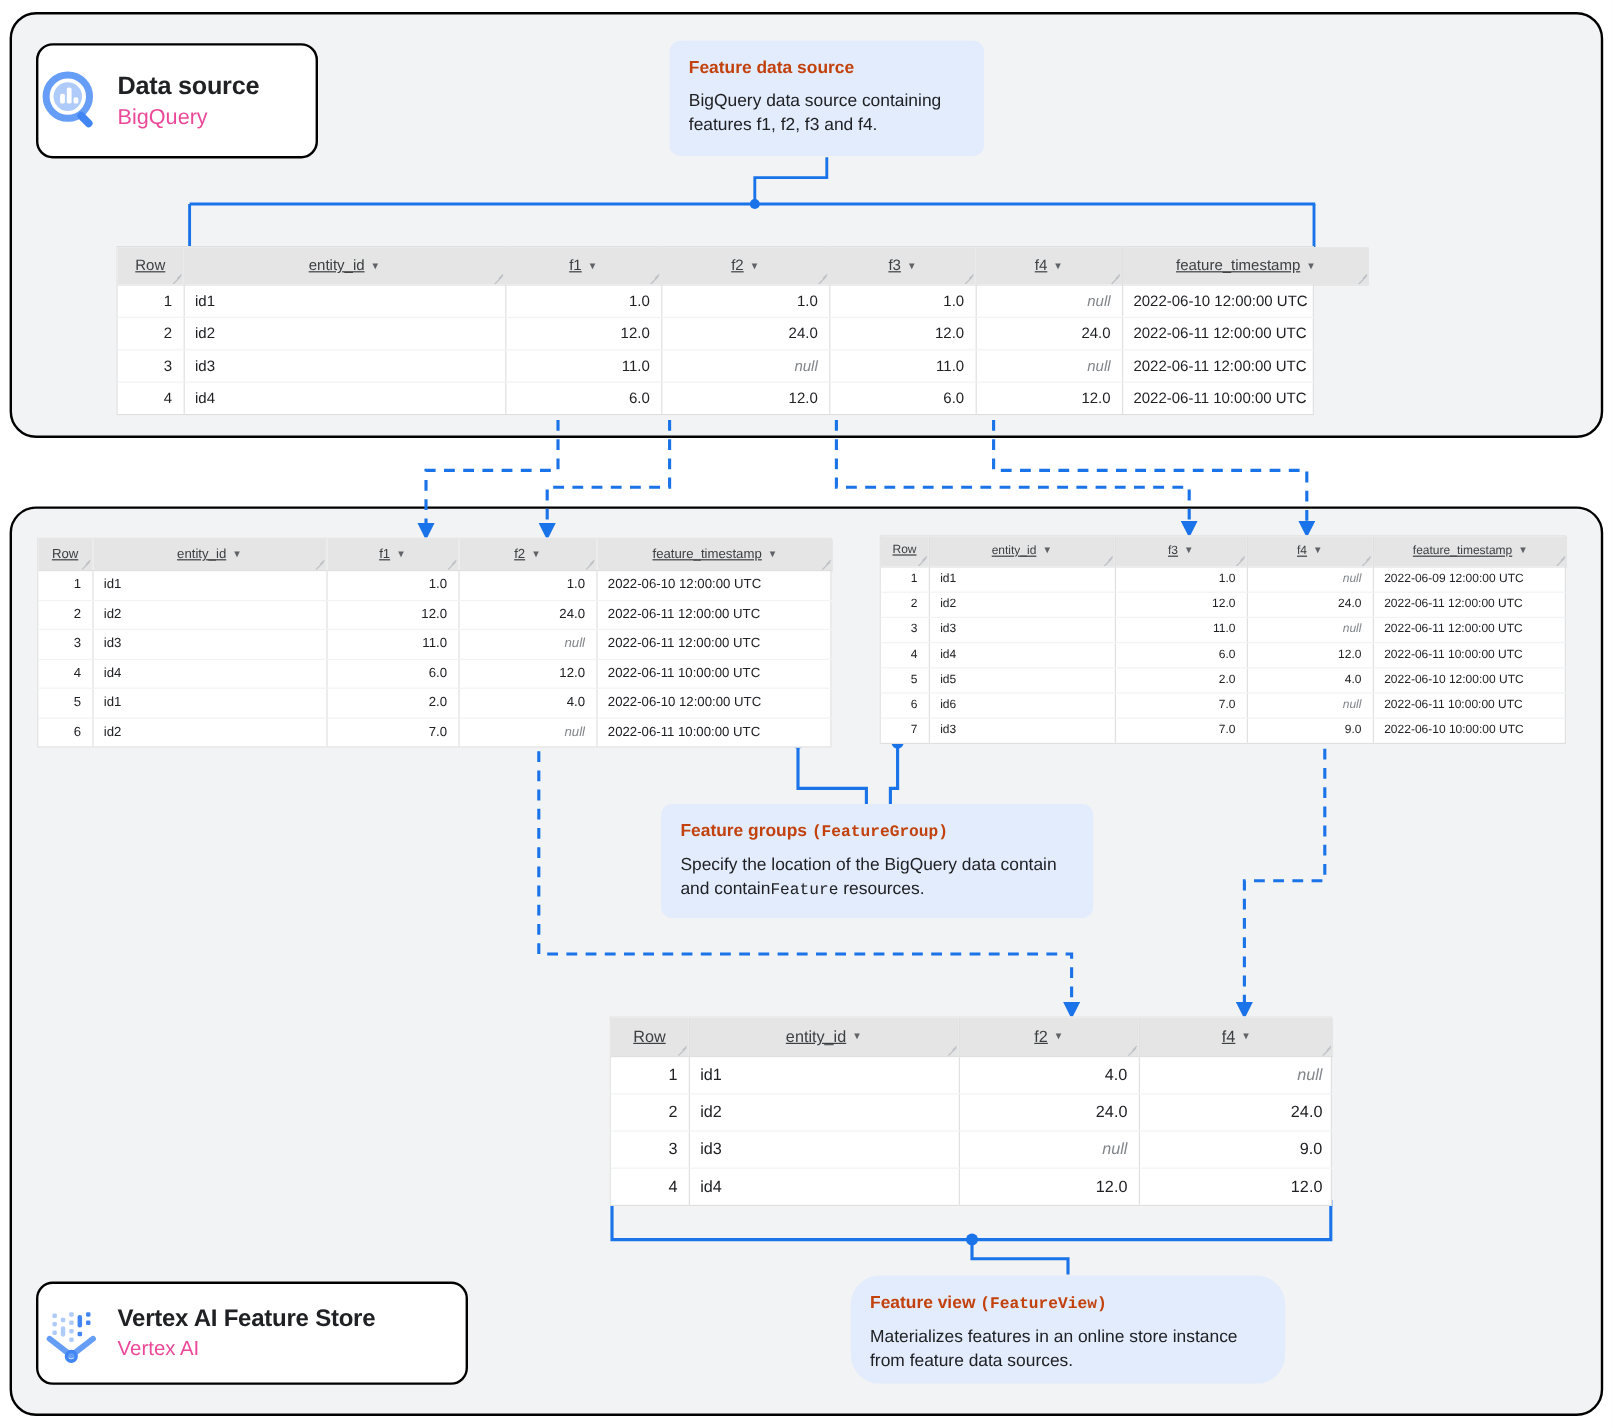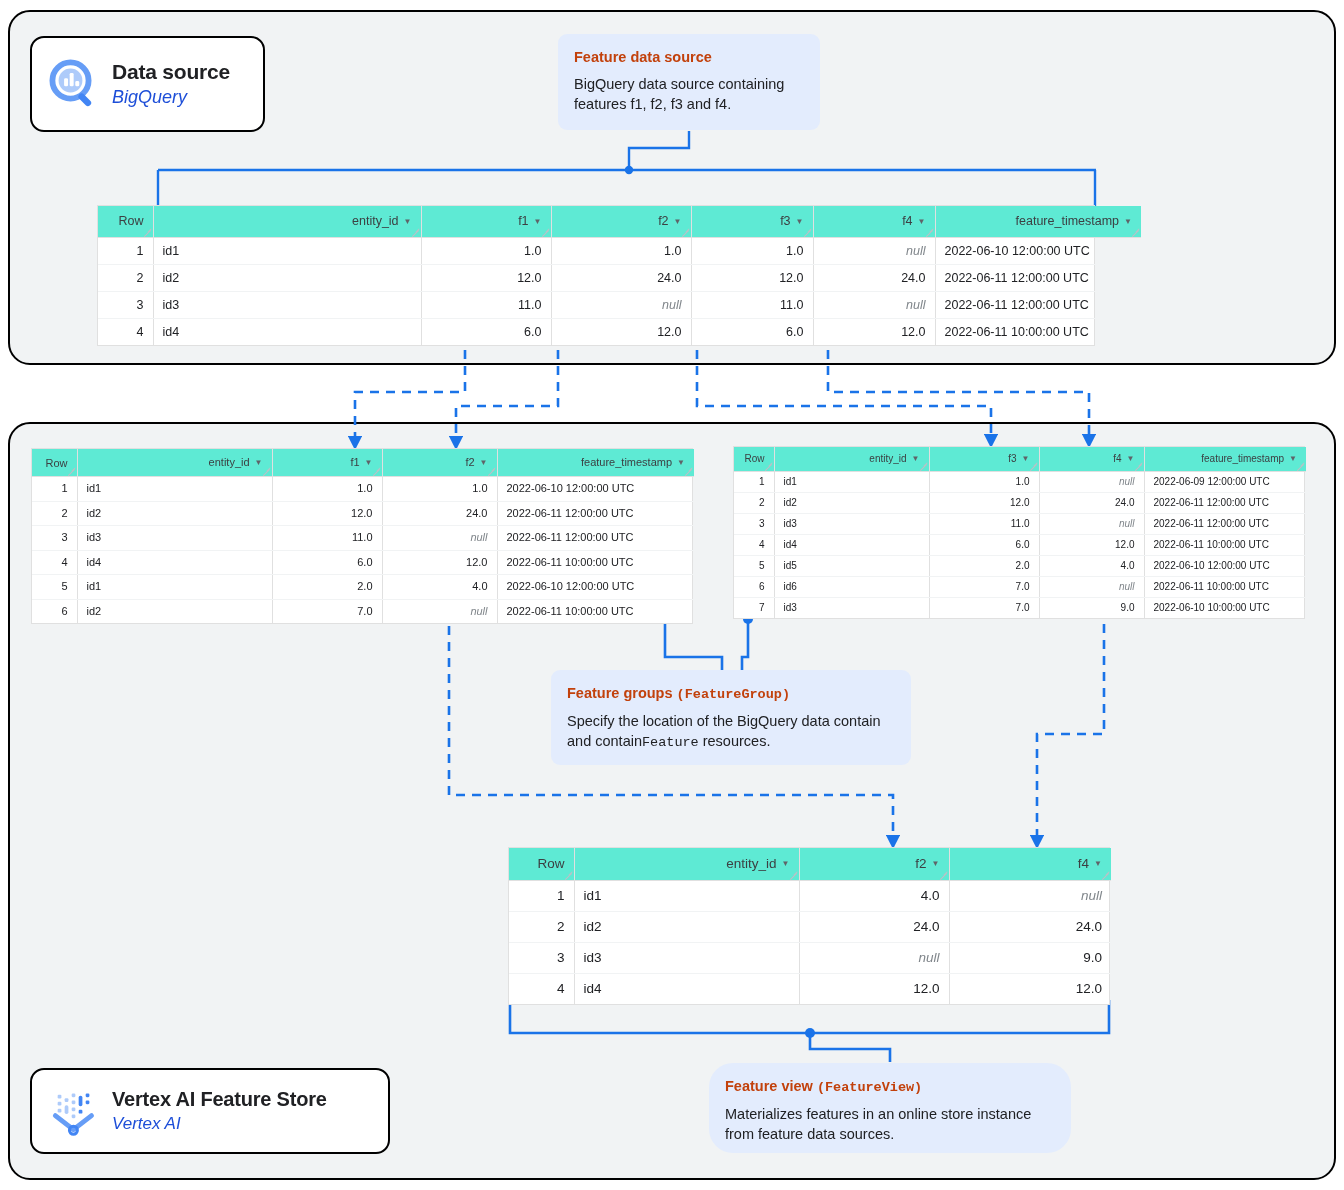--- a/index.html
+++ b/index.html
@@ -24,28 +24,27 @@
   #panel-featurestore{left:8px;top:422px;width:1328px;height:758px;}
 
   
   .product-chip{
     position:absolute;
     background:#ffffff;
     border:2.5px solid #000000;
     border-radius:14px;
     box-sizing:border-box;
     display:flex;align-items:center;
-    padding-left:14px;
   }
   #chip-datasource{left:30px;top:36px;width:235px;height:96px;}
   #chip-featurestore{left:30px;top:1068px;width:360px;height:86px;}
   .chip-icon{width:56px;height:56px;flex:0 0 56px;margin-right:10px;display:block;}
   .chip-text{display:flex;flex-direction:column;justify-content:center;}
   .chip-title{font-size:21px;font-weight:bold;color:#202124;line-height:1.18;letter-spacing:-0.2px;}
-  .chip-sub{font-size:18px;color:#1d4ed8;line-height:1.25;margin-top:1px;font-style:italic;}
+  .chip-sub{font-size:18px;color:#ec4899;line-height:1.25;margin-top:1px;}
   #chip-featurestore .chip-title{font-size:20px;}
   #chip-featurestore .chip-sub{font-size:17px;}
 
   
   .callout{
     position:absolute;
     background:#e3ecfd;
     border-radius:9px;
     box-sizing:border-box;
     padding:14px 16px 14px 16px;
@@ -63,30 +62,31 @@
     position:absolute;
     background:#ffffff;
     border:1px solid #e0e0e0;
     box-sizing:border-box;
     border-collapse:collapse;
     font-size:12.5px;
     color:#202124;
   }
   .tbl table{border-collapse:collapse;width:100%;table-layout:fixed;}
   .tbl th{
-    background:#5eead4;
+    background:#e5e5e5;
     font-weight:normal;
     color:#3c4043;
-    text-align:right;
+    text-align:center;
     border-right:1px solid #e0e0e0;
     border-bottom:1px solid #e0e0e0;
     position:relative;
     padding:0 9px;
     white-space:nowrap;
     overflow:hidden;
+    text-decoration:underline;
   }
   .tbl th:last-child{border-right:none;}
   .tbl td{
     border-right:1px solid #e0e0e0;
     border-bottom:1px solid #f1f3f4;
     padding:0 9px;
     white-space:nowrap;
     overflow:hidden;
   }
   .tbl td:last-child{border-right:none;}

